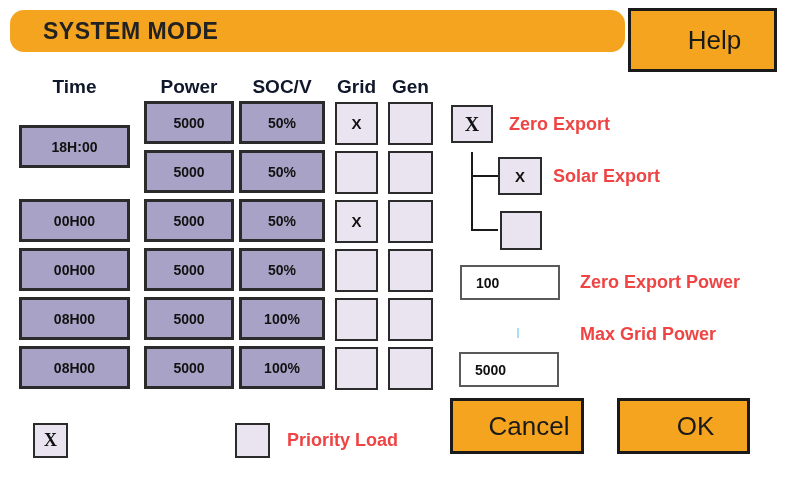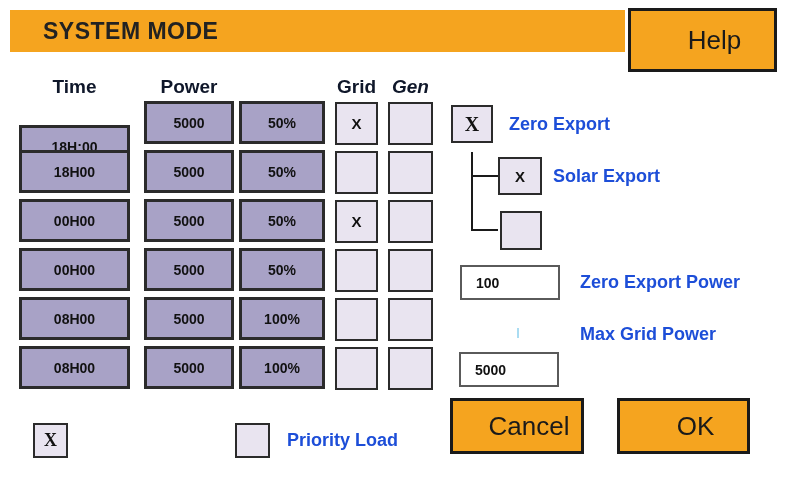--- a/index.html
+++ b/index.html
@@ -3,70 +3,70 @@
 <meta charset="utf-8">
 <style>
   html,body{margin:0;padding:0;background:#ffffff;}
   .stage{
     position:relative;width:789px;height:477px;background:#ffffff;overflow:hidden;
     font-family:"Liberation Sans",sans-serif;color:#1a1a1a;
   }
   .abs{position:absolute;box-sizing:border-box;}
 
   
-  .header-bar{background:#F5A41F;display:flex;align-items:center;}
+  .header-bar{background:#F5A41F;display:flex;align-items:center;border-radius:14px;}
   .header-title{font-size:23px;font-weight:700;color:#222;letter-spacing:.5px;padding-left:33px;}
   .btn{
     background:#F5A41F;border:3px solid #1a1a1a;display:flex;align-items:center;justify-content:center;
     font-size:26px;font-weight:400;color:#1a1a1a;cursor:pointer;padding-left:24px;
   }
 
   
   .col-header{font-size:19px;font-weight:700;text-align:center;color:#0f172a;}
   .cell{
     background:#A8A2C6;border:3px solid #2b2b2b;display:flex;align-items:center;justify-content:center;
     font-size:14px;font-weight:700;color:#111;
   }
   .check{
     background:#E9E4F0;border:2px solid #2b2b2b;display:flex;align-items:center;justify-content:center;
     font-size:15px;font-weight:700;color:#111;cursor:pointer;
   }
   .serif-x{font-family:"Liberation Serif",serif;font-size:20px;font-weight:700;}
 
   
-  .panel-label{font-size:18px;font-weight:700;color:#1d4ed8;display:flex;align-items:center;}
+  .panel-label{font-size:18px;font-weight:700;color:#ef4444;display:flex;align-items:center;}
   .tree-line{background:#1a1a1a;}
   .input-box{
     background:#ffffff;border:2px solid #5a5a5a;display:flex;align-items:center;
     font-size:14px;font-weight:700;color:#111;padding-left:14px;position:relative;
   }
   .cursor-mark{position:absolute;width:2px;height:10px;background:#aadcf2;left:58px;top:16px;}
 </style>
 </head>
 <body>
 
 <div class="stage">
 
   <div class="abs header-bar" style="left:10px;top:10px;width:615px;height:42px;">
     <span class="header-title">SYSTEM MODE</span>
   </div>
   <div class="abs btn" style="left:628px;top:8px;width:149px;height:64px;">Help</div>
 
   <div class="abs col-header" style="left:19px;top:76px;width:111px;">Time</div>
   <div class="abs col-header" style="left:144px;top:76px;width:90px;">Power</div>
+  <div class="abs col-header" style="left:239px;top:76px;width:86px;">SOC/V</div>
   <div class="abs col-header" style="left:335px;top:76px;width:43px;">Grid</div>
-  <div class="abs col-header" style="left:388px;top:76px;width:45px;font-style:italic;">Gen</div>
+  <div class="abs col-header" style="left:388px;top:76px;width:45px;">Gen</div>
 
   <div class="abs cell" style="left:19px;top:101px;width:111px;height:43px;margin-top:24px;">18H:00</div>
   <div class="abs cell" style="left:144px;top:101px;width:90px;height:43px;">5000</div>
   <div class="abs cell" style="left:239px;top:101px;width:86px;height:43px;">50%</div>
   <div class="abs check" style="left:335px;top:102px;width:43px;height:43px;">X</div>
   <div class="abs check" style="left:388px;top:102px;width:45px;height:43px;"></div>
 
-  <div class="abs cell" style="left:19px;top:150px;width:111px;height:43px;">18H00</div>
   <div class="abs cell" style="left:144px;top:150px;width:90px;height:43px;">5000</div>
   <div class="abs cell" style="left:239px;top:150px;width:86px;height:43px;">50%</div>
   <div class="abs check" style="left:335px;top:151px;width:43px;height:43px;"></div>
   <div class="abs check" style="left:388px;top:151px;width:45px;height:43px;"></div>
 
   <div class="abs cell" style="left:19px;top:199px;width:111px;height:43px;">00H00</div>
   <div class="abs cell" style="left:144px;top:199px;width:90px;height:43px;">5000</div>
   <div class="abs cell" style="left:239px;top:199px;width:86px;height:43px;">50%</div>
   <div class="abs check" style="left:335px;top:200px;width:43px;height:43px;">X</div>
   <div class="abs check" style="left:388px;top:200px;width:45px;height:43px;"></div>

